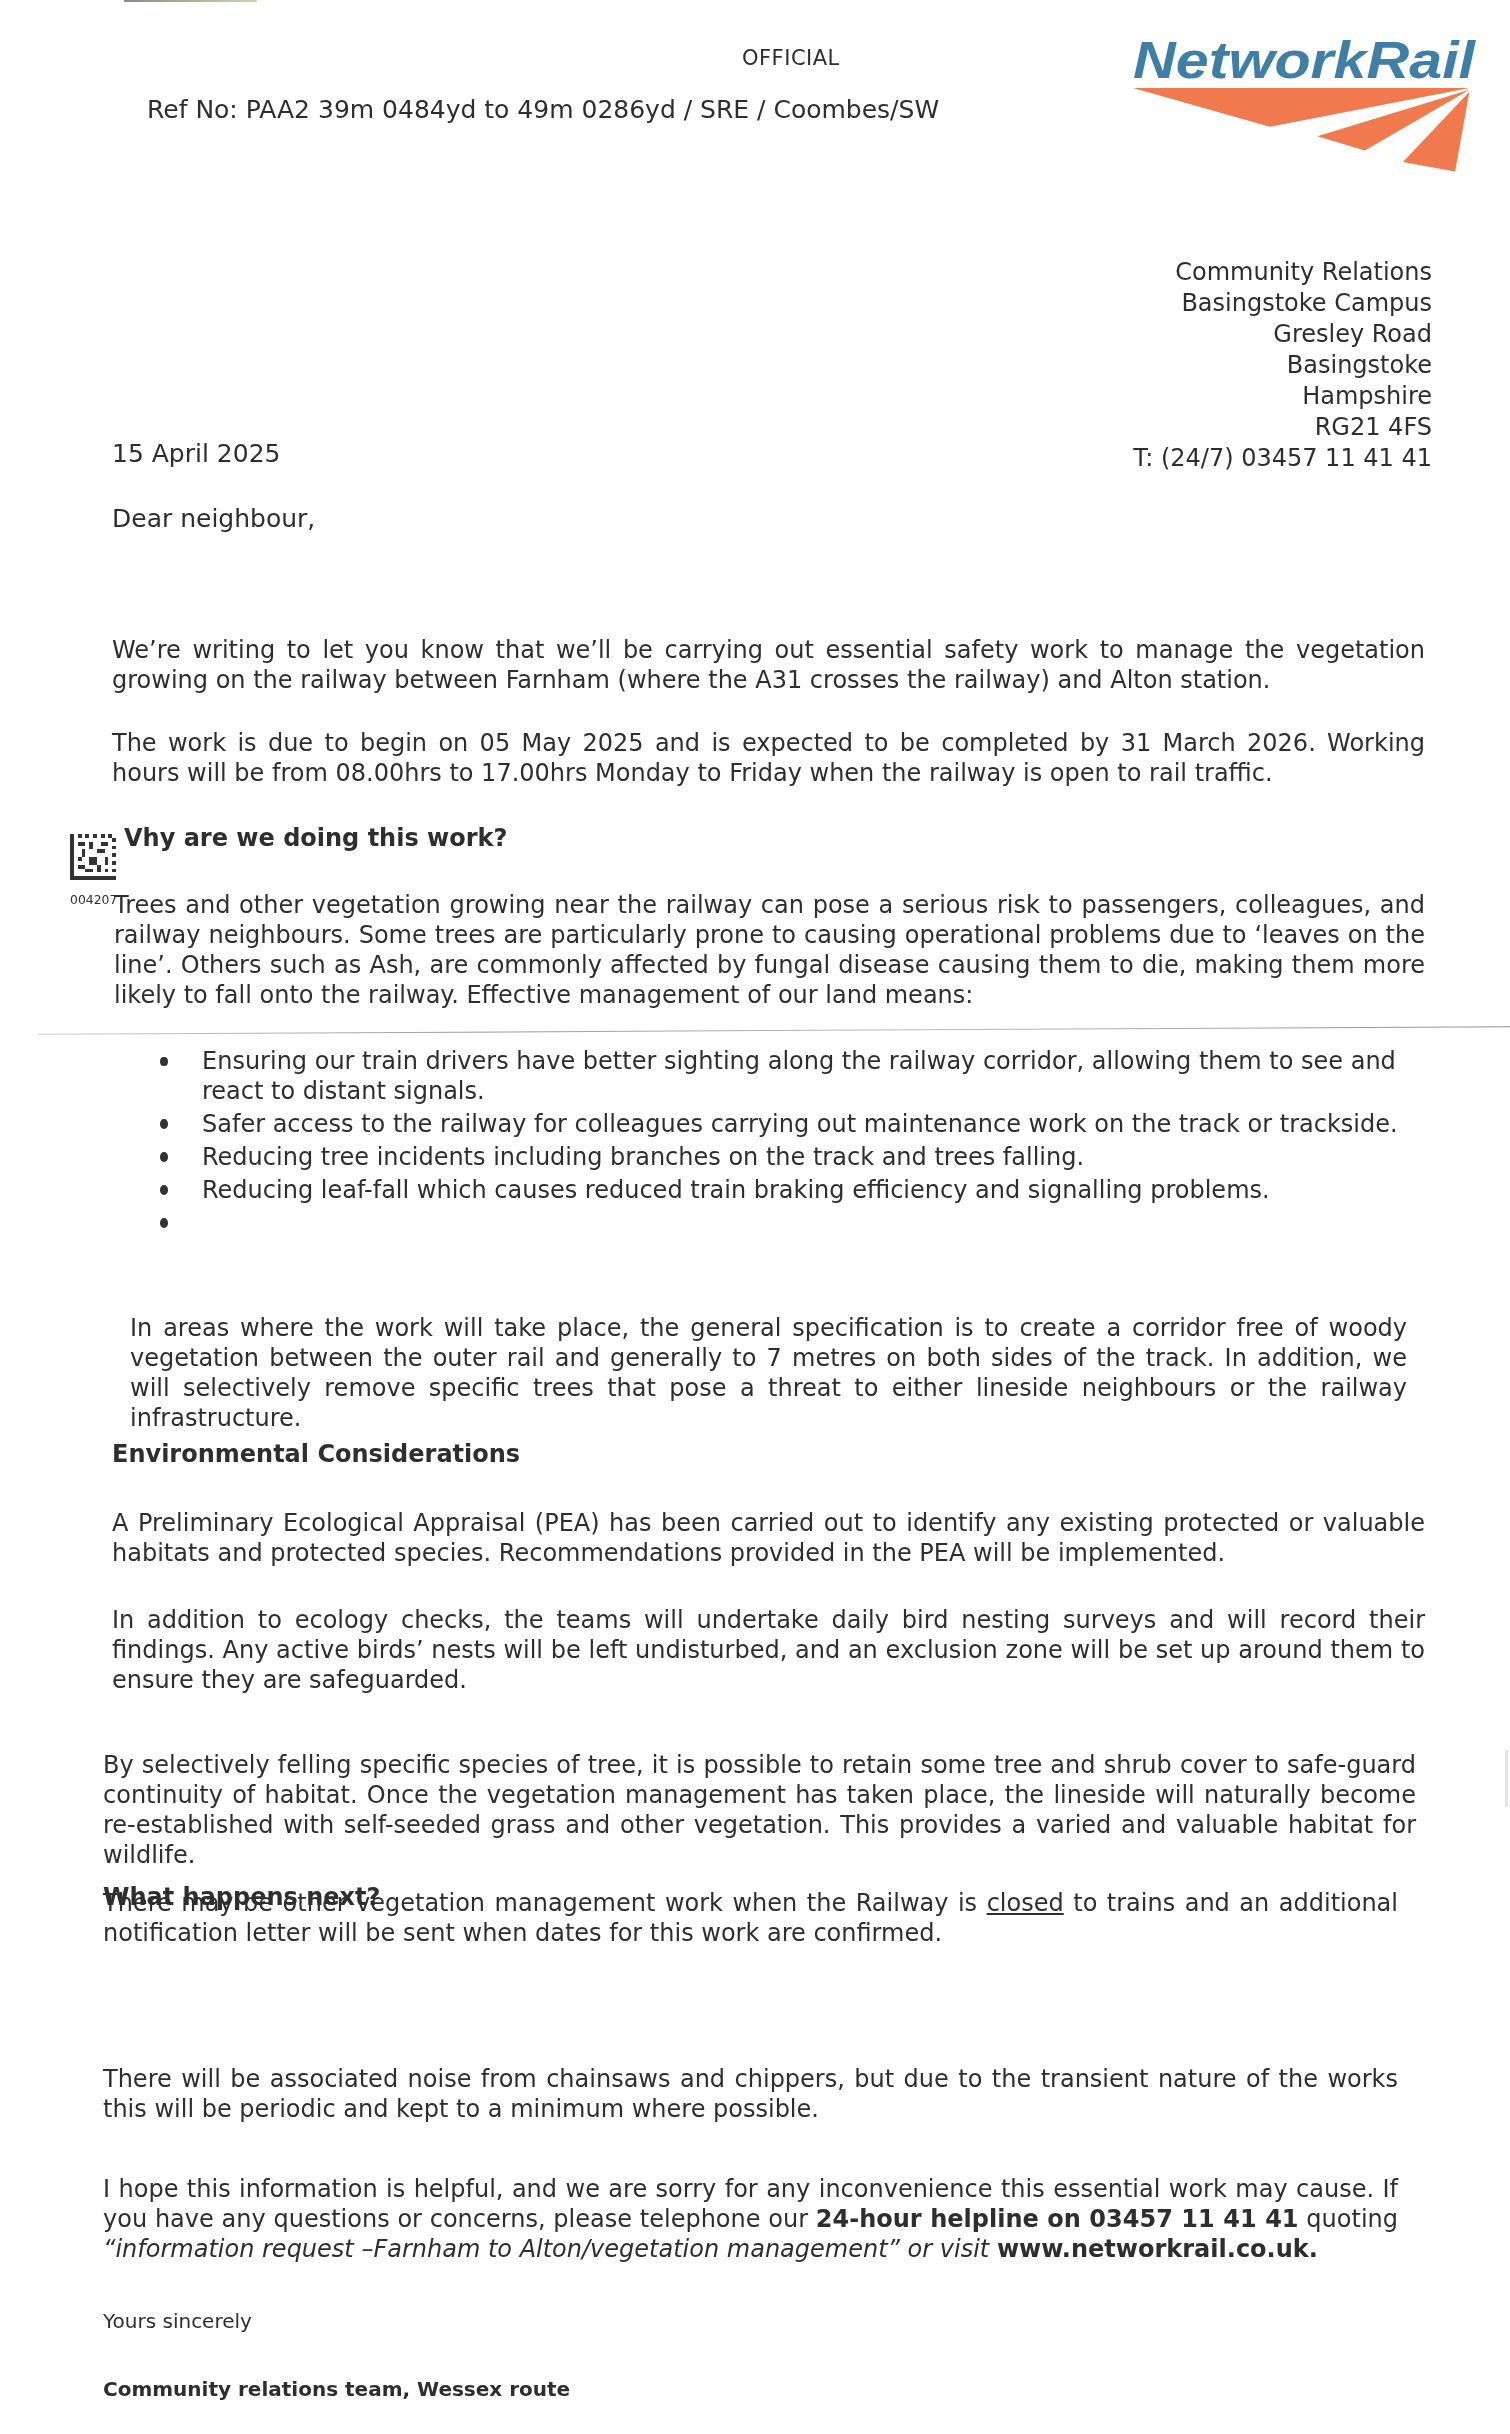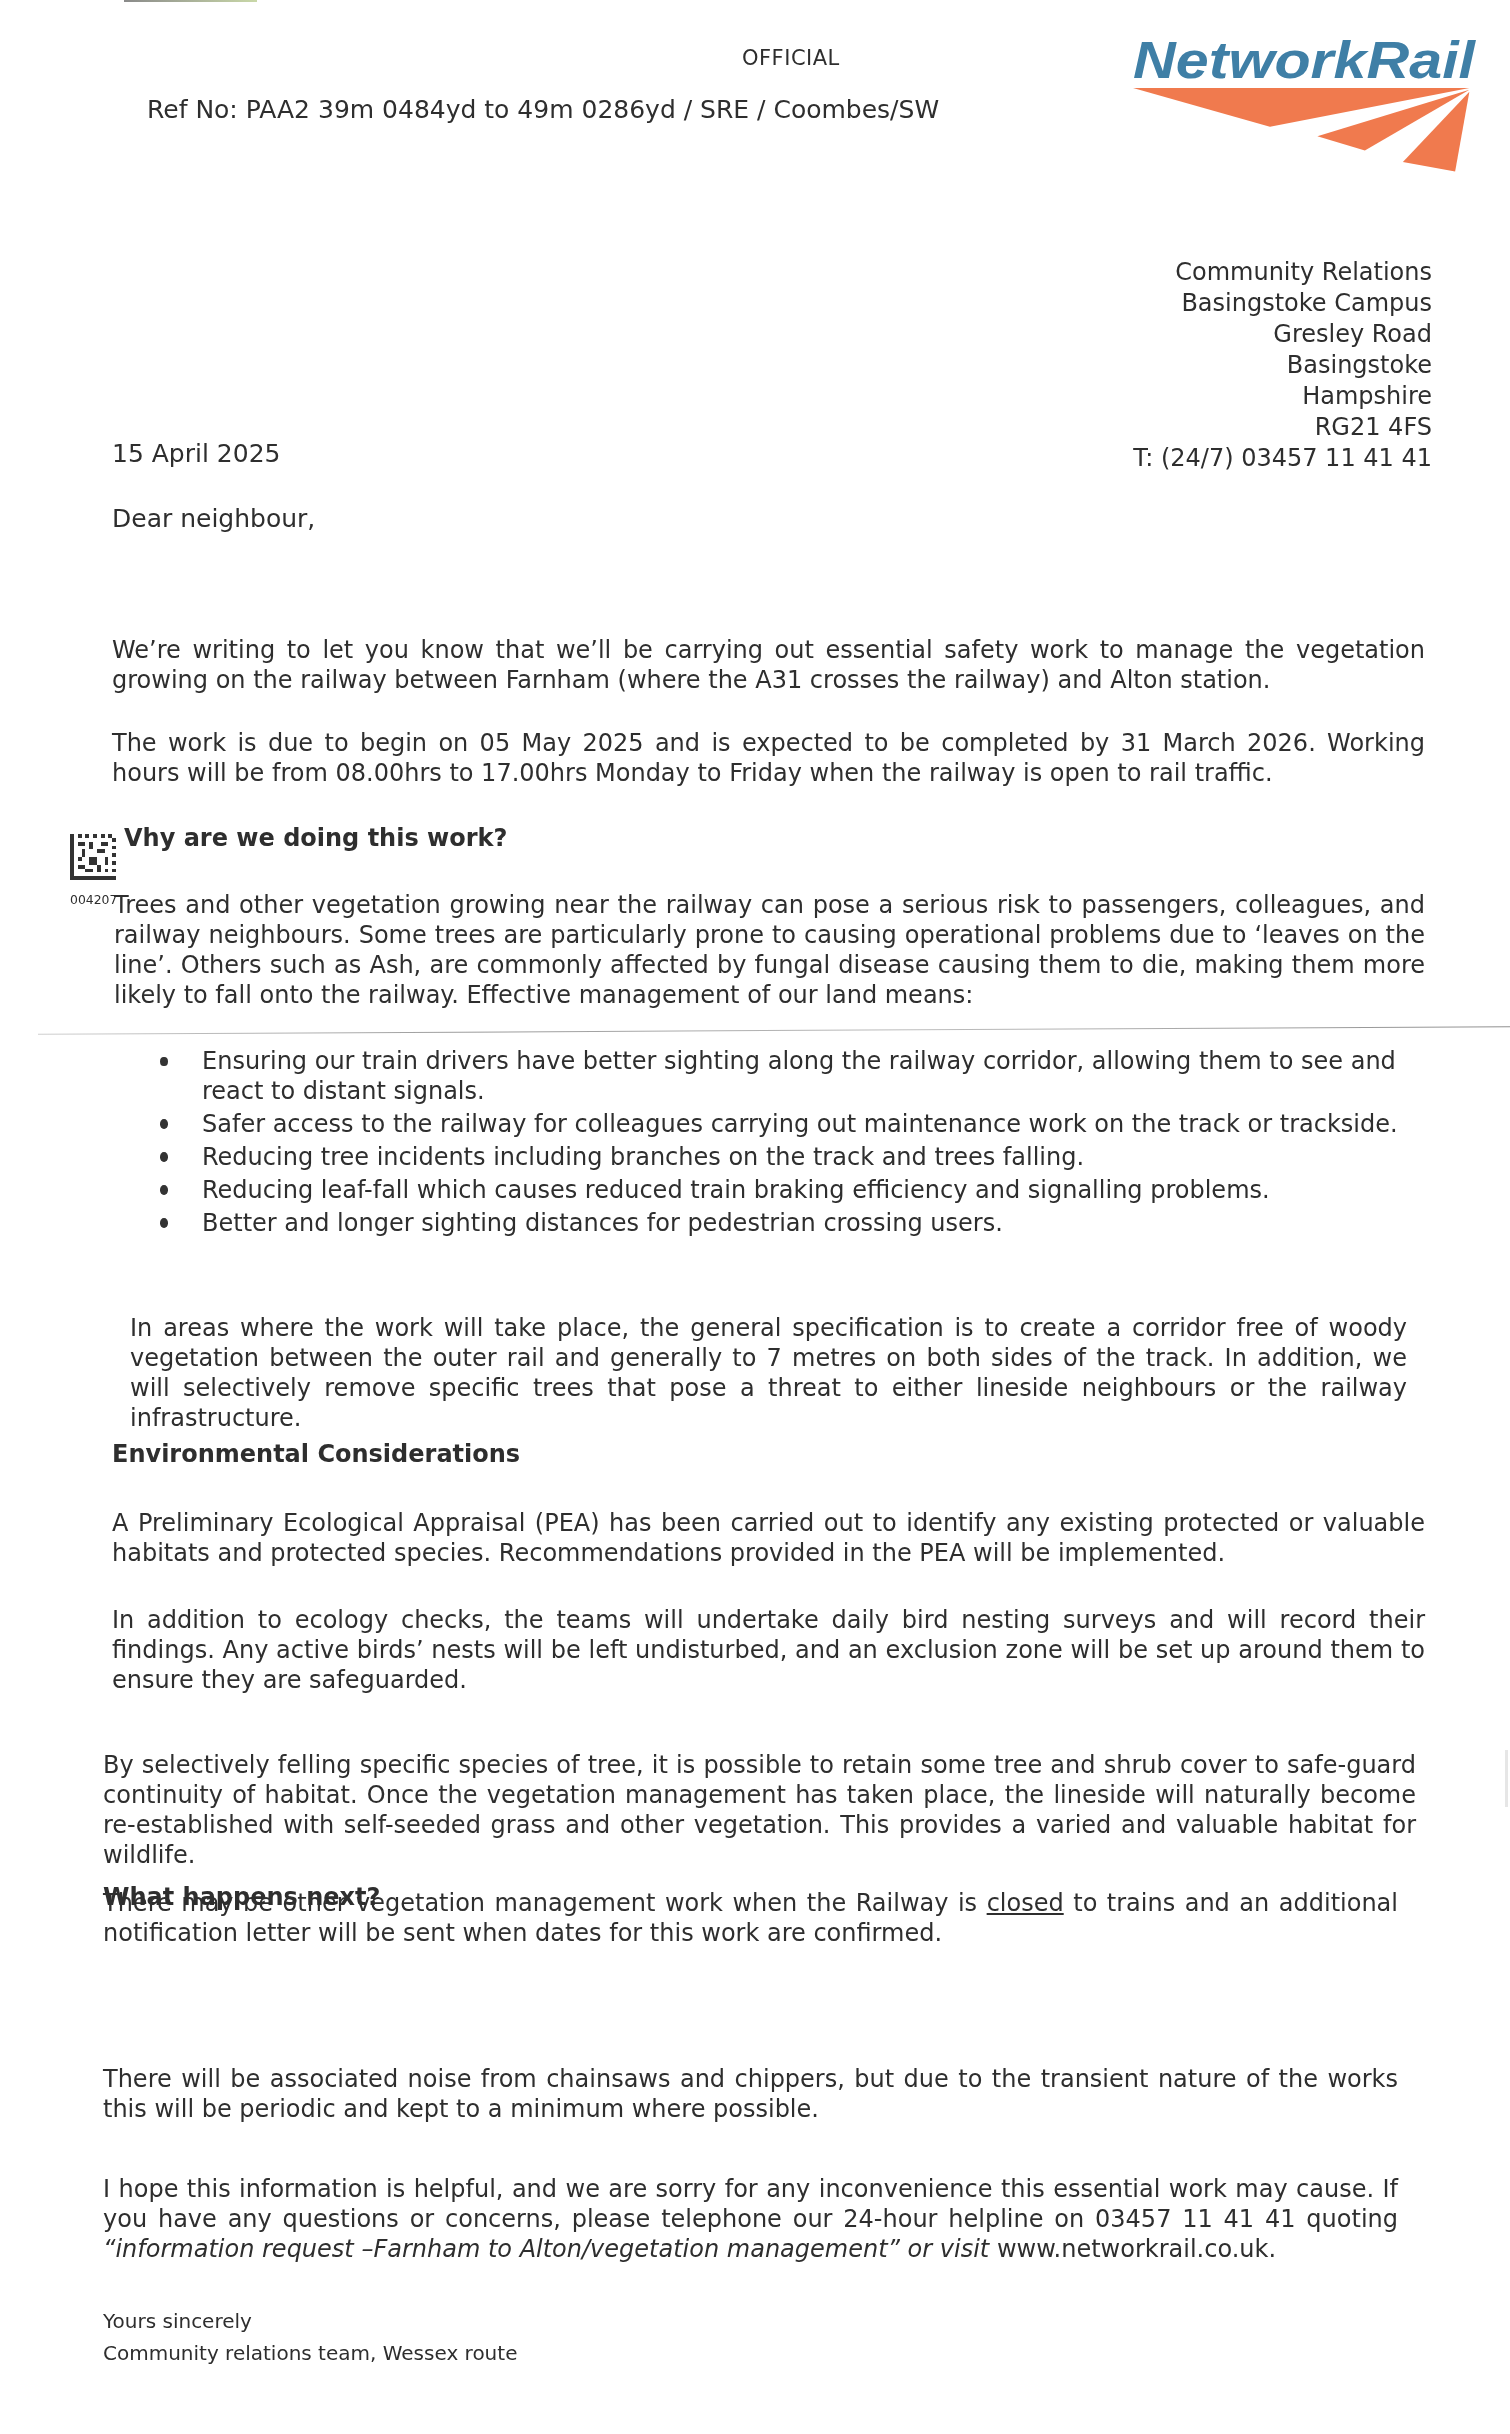--- a/index.html
+++ b/index.html
@@ -49,21 +49,21 @@
   .p4 { left: 130px; top: 1313px; width: 1277px; }
   .h-env { left: 112px; top: 1440px; font-size: 24px; font-weight: bold; }
   .p5 { left: 112px; top: 1508px; }
   .p6 { left: 112px; top: 1605px; }
   .p7 { left: 103px; top: 1750px; width: 1313px; }
   .h-next { left: 103px; top: 1883px; font-size: 24px; font-weight: bold; }
   .p8 { left: 103px; top: 1888px; width: 1295px; }
   .p9 { left: 103px; top: 2064px; width: 1295px; }
   .p10 { left: 103px; top: 2174px; width: 1295px; }
   .closing { left: 103px; top: 2305px; font-size: 20px; line-height: 32px; }
-  .bold { font-weight: normal; }
+  .bold { font-weight: bold; margin-top: 36px; }
   .ital { font-style: italic; }
   .u { text-decoration: underline; }
   .edge-mark { right: 1.9px; top: 1750px; width: 2.9px; height: 57px; background: #e6e6e6; }
 </style>
 </head>
 <body>
 
 <div class="page">
   <div class="scan-mark-top"></div>
 
@@ -127,21 +127,21 @@
   <div class="abs qr-num">004207</div>
   <div class="abs para p3">Trees and other vegetation growing near the railway can pose a serious risk to passengers, colleagues, and railway neighbours. Some trees are particularly prone to causing operational problems due to ‘leaves on the line’. Others such as Ash, are commonly affected by fungal disease causing them to die, making them more likely to fall onto the railway. Effective management of our land means:</div>
 
   <div class="abs fold"></div>
 
   <div class="abs bullets">
     <div class="bullet"><span class="dot"></span><span>Ensuring our train drivers have better sighting along the railway corridor, allowing them to see and react to distant signals.</span></div>
     <div class="bullet"><span class="dot"></span><span>Safer access to the railway for colleagues carrying out maintenance work on the track or trackside.</span></div>
     <div class="bullet"><span class="dot"></span><span>Reducing tree incidents including branches on the track and trees falling.</span></div>
     <div class="bullet"><span class="dot"></span><span>Reducing leaf-fall which causes reduced train braking efficiency and signalling problems.</span></div>
-    <div class="bullet"><span class="dot"></span><span>Better and longer sighting distances for pedestrian crossing users.</span></div>
+    <div class="bullet"><span class="dot"></span></div>
   </div>
 
   <div class="abs para p4">In areas where the work will take place, the general specification is to create a corridor free of woody vegetation between the outer rail and generally to 7 metres on both sides of the track. In addition, we will selectively remove specific trees that pose a threat to either lineside neighbours or the railway infrastructure.</div>
 
   <div class="abs h-env">Environmental Considerations</div>
   <div class="abs para p5">A Preliminary Ecological Appraisal (PEA) has been carried out to identify any existing protected or valuable habitats and protected species. Recommendations provided in the PEA will be implemented.</div>
   <div class="abs para p6">In addition to ecology checks, the teams will undertake daily bird nesting surveys and will record their findings. Any active birds’ nests will be left undisturbed, and an exclusion zone will be set up around them to ensure they are safeguarded.</div>
 
   <div class="abs para p7">By selectively felling specific species of tree, it is possible to retain some tree and shrub cover to safe-guard continuity of habitat. Once the vegetation management has taken place, the lineside will naturally become re-established with self-seeded grass and other vegetation. This provides a varied and valuable habitat for wildlife.</div>
 

